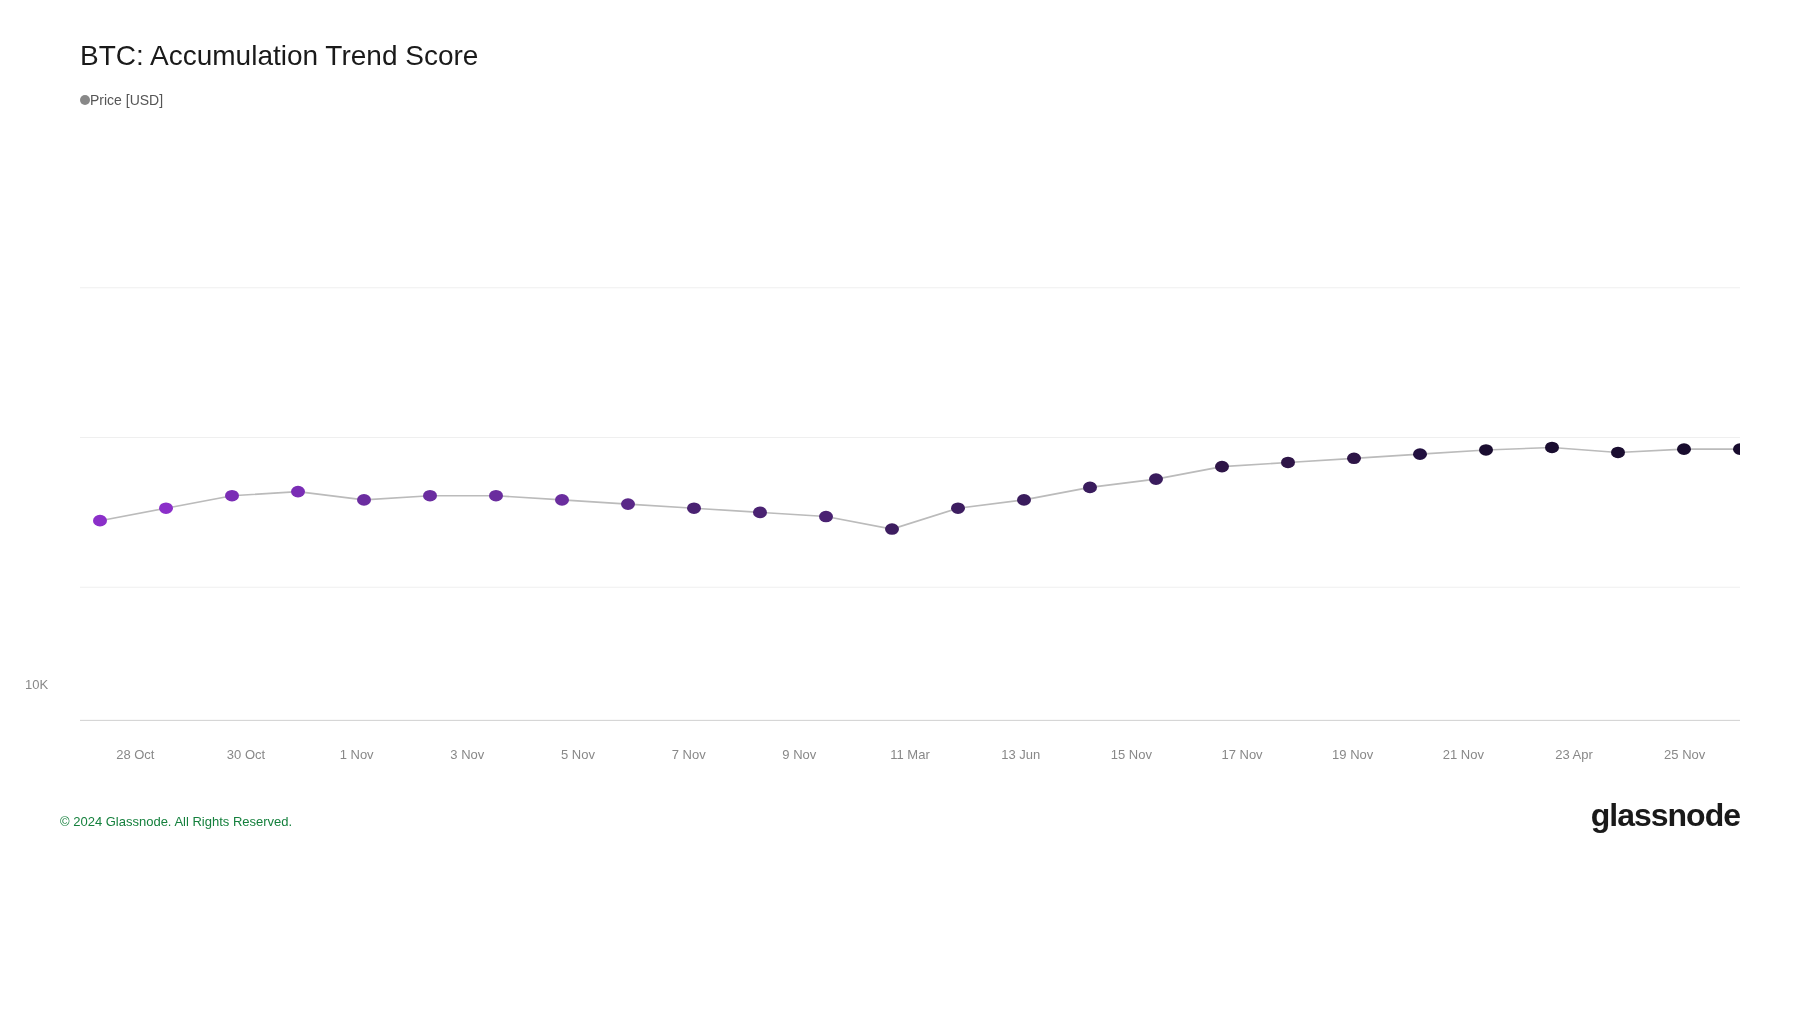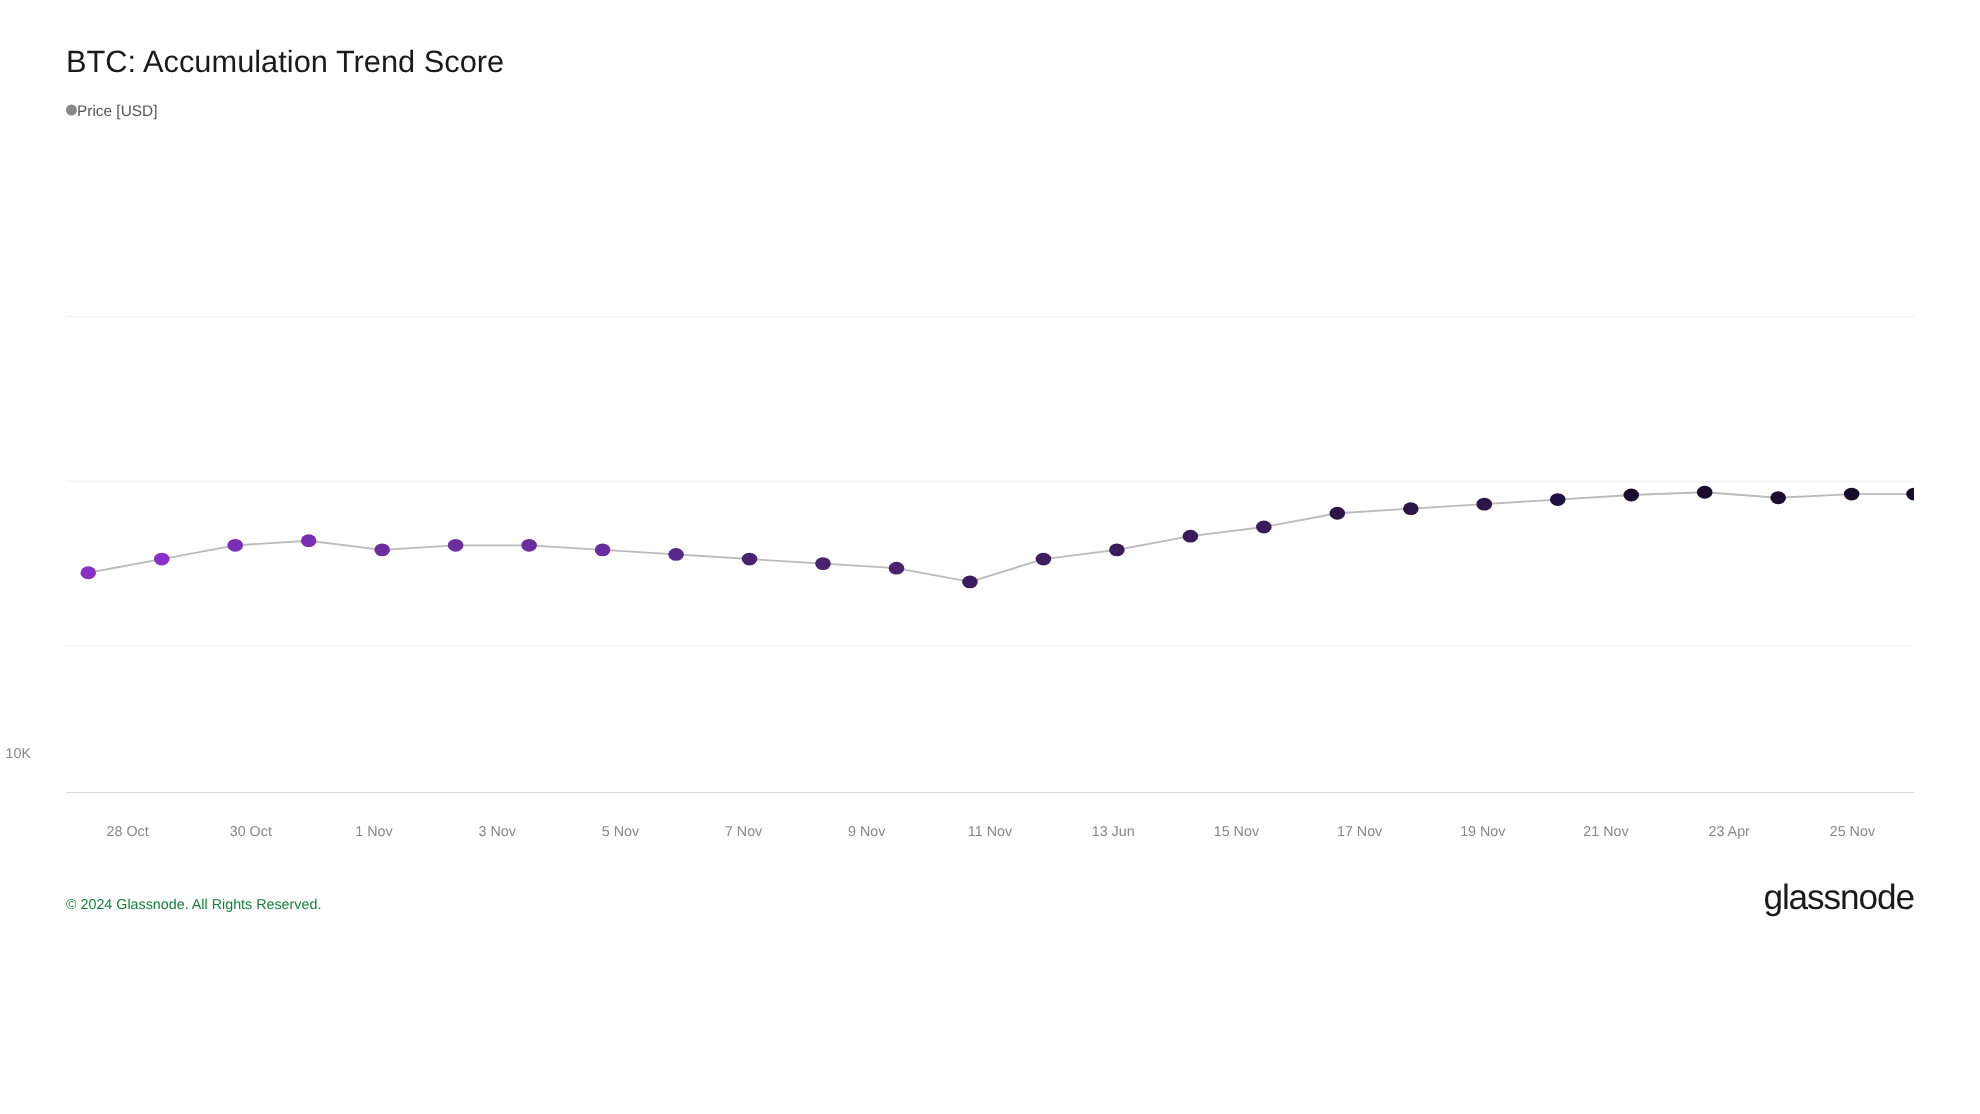--- a/index.html
+++ b/index.html
@@ -8,21 +8,21 @@
       font-family: -apple-system, BlinkMacSystemFont, 'Segoe UI', Arial, sans-serif;
       width: 1800px;
       height: 1013px;
       overflow: hidden;
       position: relative;
     }
     .chart-container {
       position: relative;
       width: 1800px;
       height: 859px;
-      padding: 40px 60px 100px 60px;
+      padding: 40px 60px 100px 80px;
     }
     .chart-title {
       font-size: 28px;
       font-weight: 400;
       color: #1a1a1a;
       margin-bottom: 20px;
     }
     .legend {
       display: flex;
       align-items: center;
@@ -64,21 +64,21 @@
       bottom: 30px;
       left: 60px;
       font-size: 13px;
       color: #15803d;
     }
     .logo {
       position: absolute;
       bottom: 25px;
       right: 60px;
       font-size: 32px;
-      font-weight: 400;
+      font-weight: 700;
       color: #1a1a1a;
       letter-spacing: -1px;
     }
   </style>
 </head>
 <body>
 
 <div class="chart-container">
   <h1 class="chart-title">BTC: Accumulation Trend Score</h1>
 
@@ -156,21 +156,21 @@
 
     
     <div class="x-axis-labels">
       <span class="x-label">28 Oct</span>
       <span class="x-label">30 Oct</span>
       <span class="x-label">1 Nov</span>
       <span class="x-label">3 Nov</span>
       <span class="x-label">5 Nov</span>
       <span class="x-label">7 Nov</span>
       <span class="x-label">9 Nov</span>
-      <span class="x-label">11 Nov</span>
+      <span class="x-label">11 Mar</span>
       <span class="x-label">13 Jun</span>
       <span class="x-label">15 Nov</span>
       <span class="x-label">17 Nov</span>
       <span class="x-label">19 Nov</span>
       <span class="x-label">21 Nov</span>
       <span class="x-label">23 Apr</span>
       <span class="x-label">25 Nov</span>
     </div>
 
     

